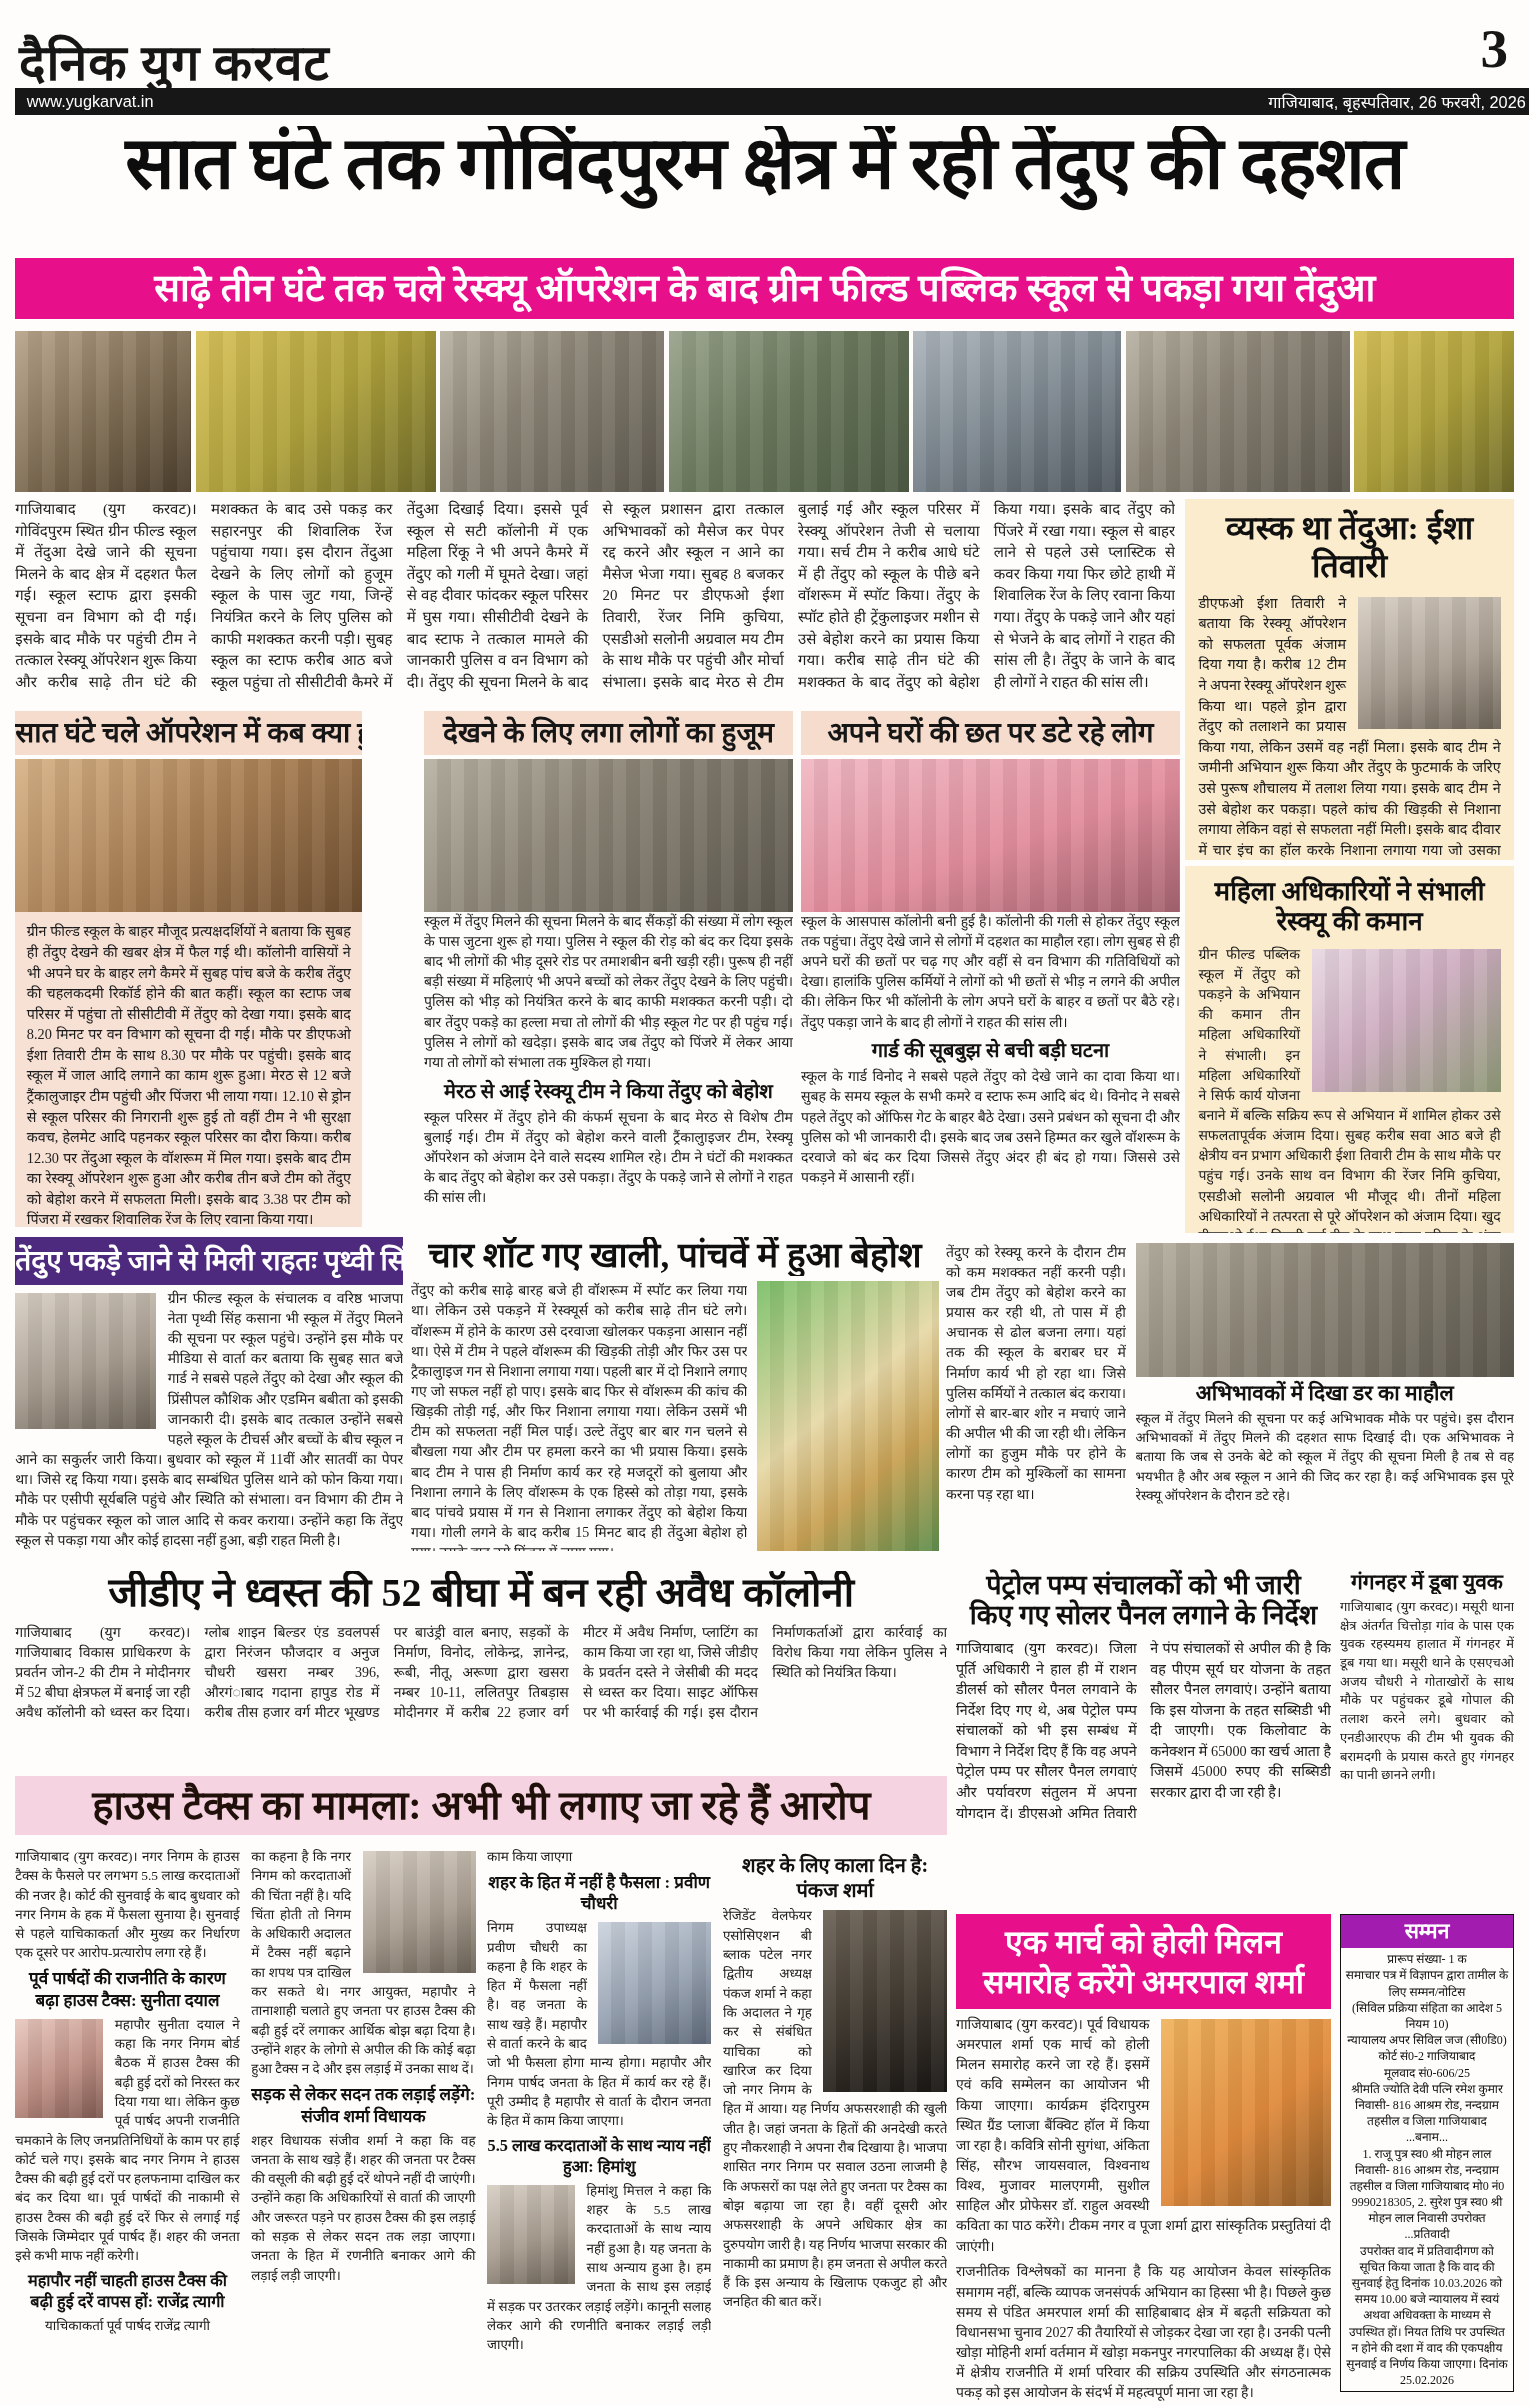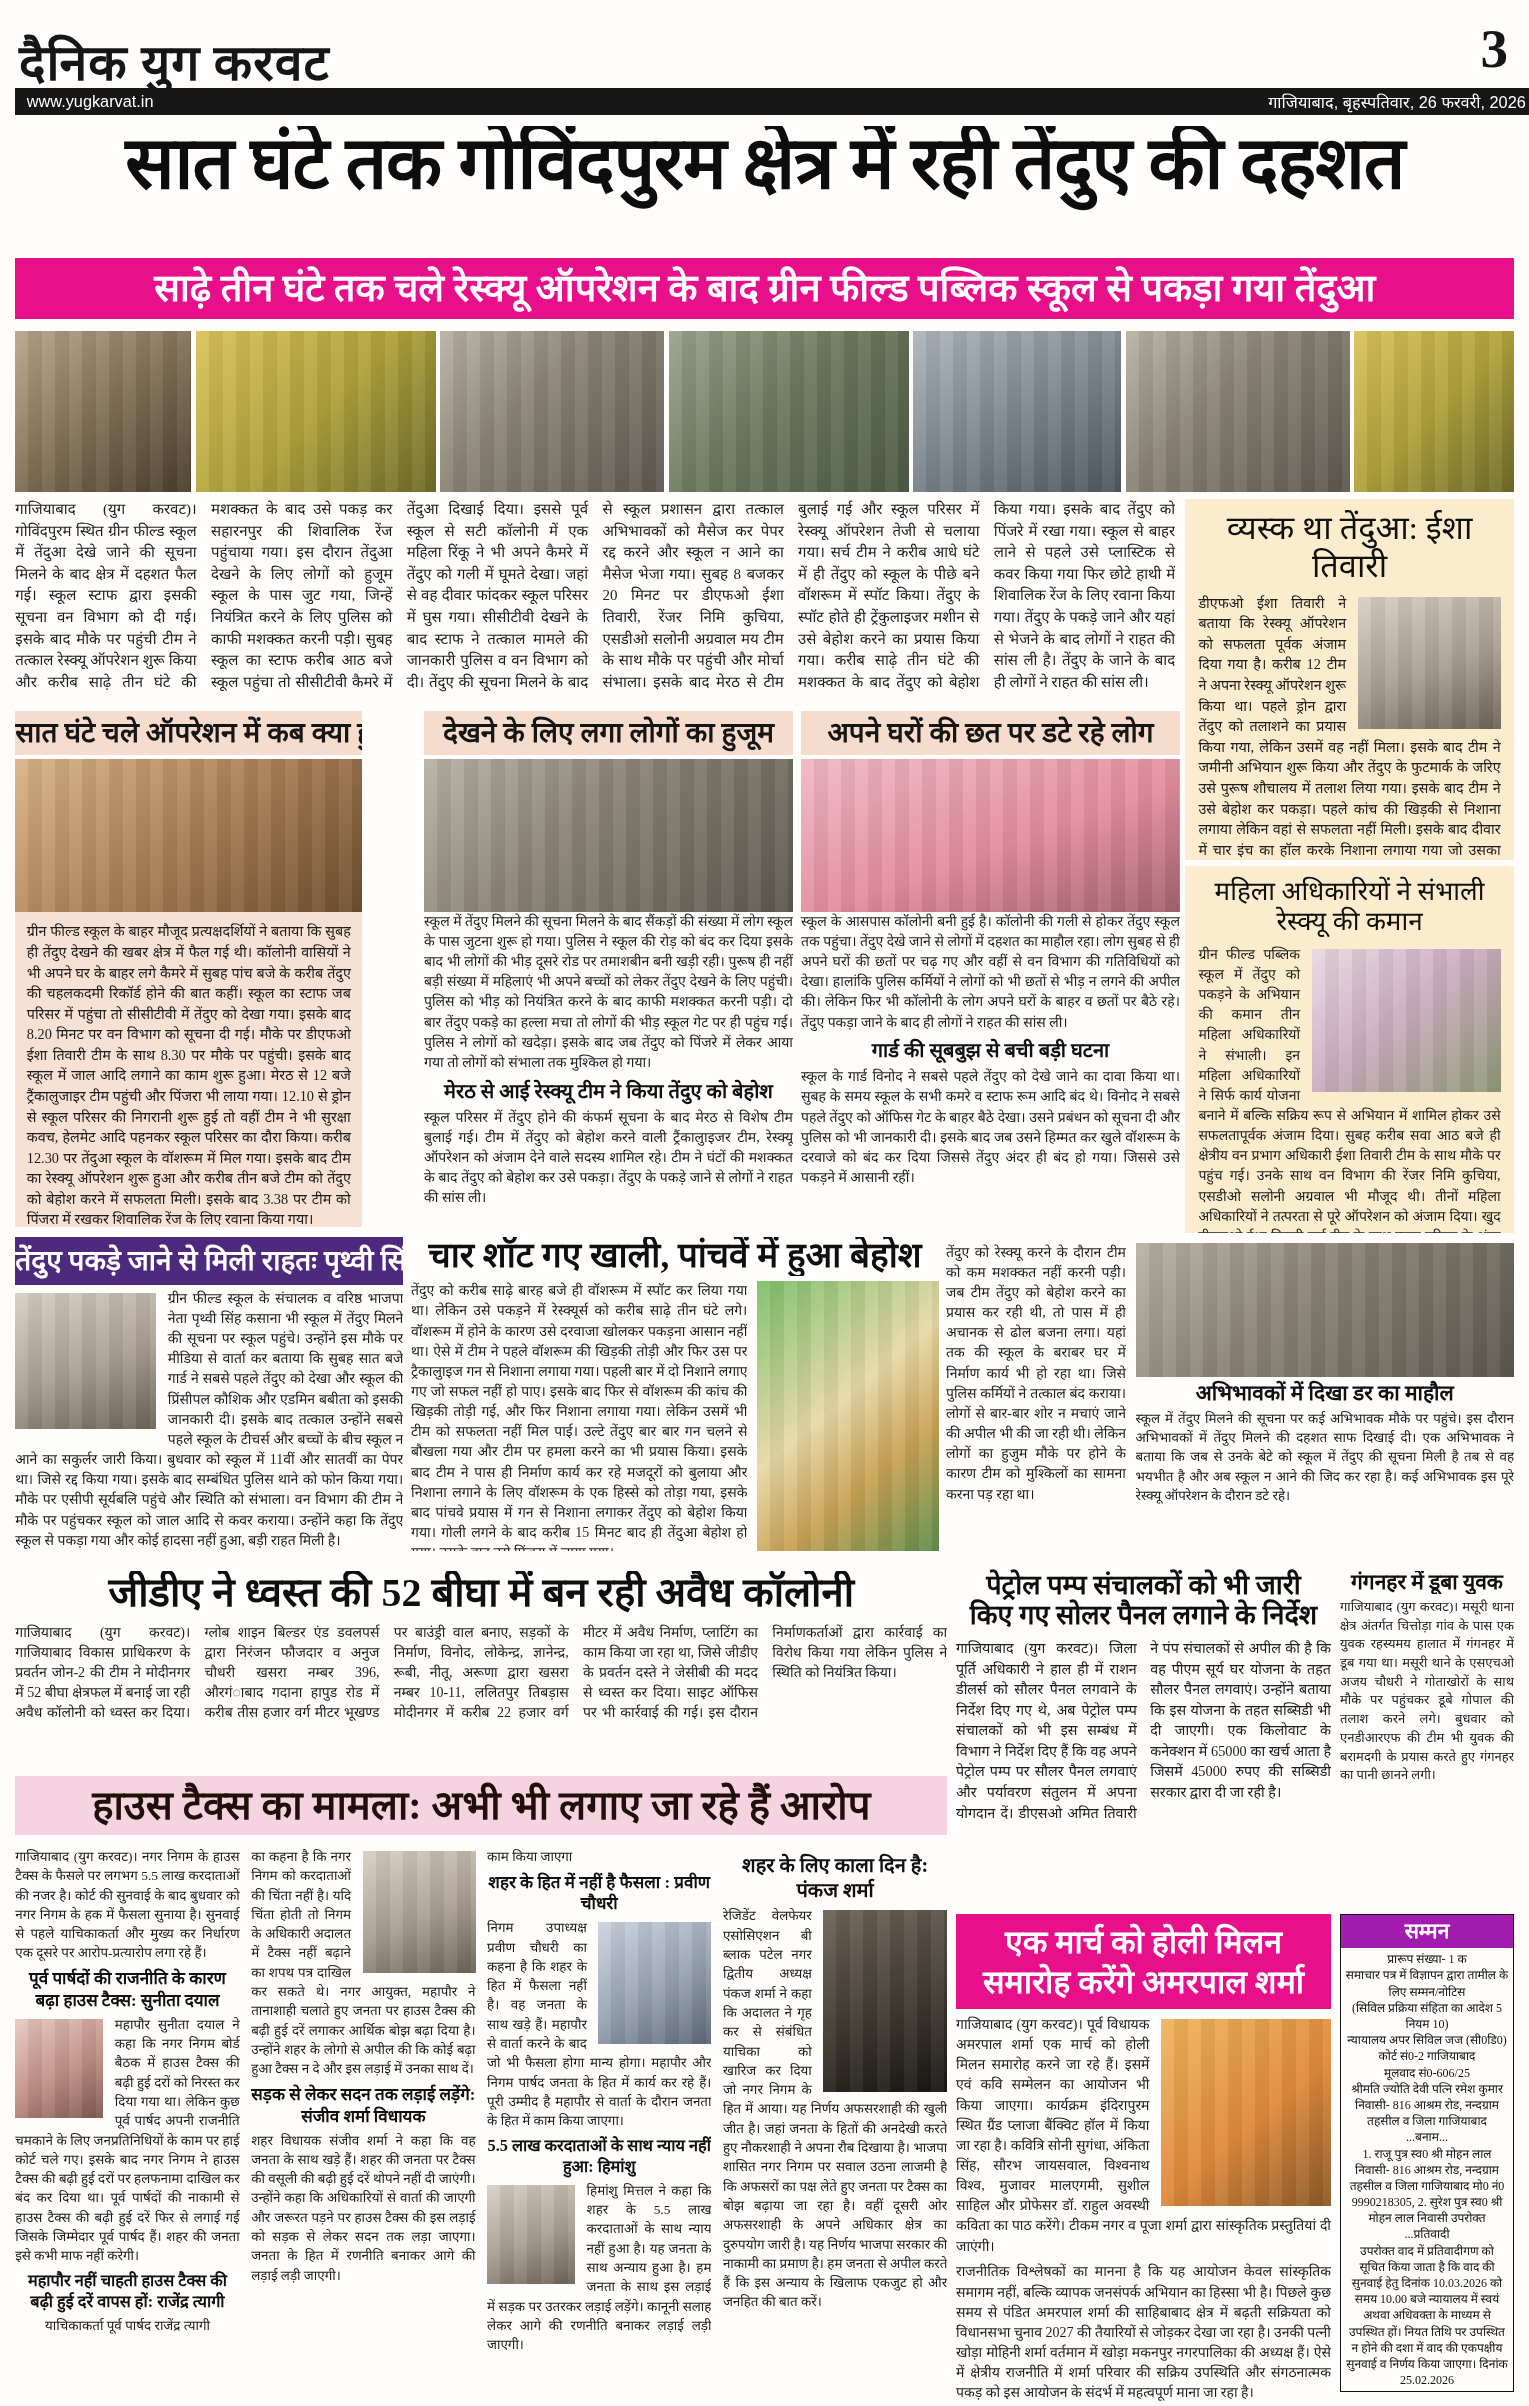--- a/index.html
+++ b/index.html
@@ -28,21 +28,21 @@
   .magenta-box{background:#e80f8b;color:#fff;font-weight:bold;text-align:center;
                font-size:32px;line-height:1.25;padding:7.6px 3.8px;}
   .sub-head{font-weight:bold;text-align:center;font-size:20px;line-height:1.25;margin:5.7px 0 3.8px;color:#111;}
   
   .body-text{font-size:15px;line-height:1.44;text-align:justify;color:#1c1c1c;}
   .cols-6{column-count:6;column-gap:14.3px;}
   .cols-5{column-count:5;column-gap:14.3px;}
   .cols-2{column-count:2;column-gap:13.4px;}
   .peach-panel{background:#f7e1d4;padding:9.6px 11.5px;}
   .cream-panel{background:#fbeccd;padding:7.6px 13.4px 9.6px;}
-  .cream-head{font-size:32.5px;font-weight:normal;text-align:center;line-height:1.15;margin:3.8px 0 7.6px;color:#101010;}
+  .cream-head{font-size:32.5px;font-weight:bold;text-align:center;line-height:1.15;margin:3.8px 0 7.6px;color:#101010;}
   .small-note{font-size:12px;line-height:1.35;text-align:center;white-space:pre-line;}
   
   .ph{background:linear-gradient(135deg,#9aa48d,#6c7a5e 45%,#4d5a43);position:relative;}
   .ph::after{content:"";position:absolute;inset:0;
              background:repeating-linear-gradient(90deg,rgba(255,255,255,.05) 0 13.4px,rgba(0,0,0,.05) 13.4px 27px);}
   .ph.crowd{background:linear-gradient(135deg,#b9b3a4,#8c8577 40%,#5d584e);}
   .ph.cage{background:linear-gradient(135deg,#d9c35a,#b0a23c 50%,#6f6b2a);}
   .ph.vehicle{background:linear-gradient(150deg,#aeb6bd,#7e8890 50%,#4f575e);}
   .ph.building{background:linear-gradient(160deg,#f0b9c4,#e38e9e 55%,#a56470);}
   .ph.portrait{background:linear-gradient(160deg,#d8cfc4,#a99e91 55%,#6d6458);}

